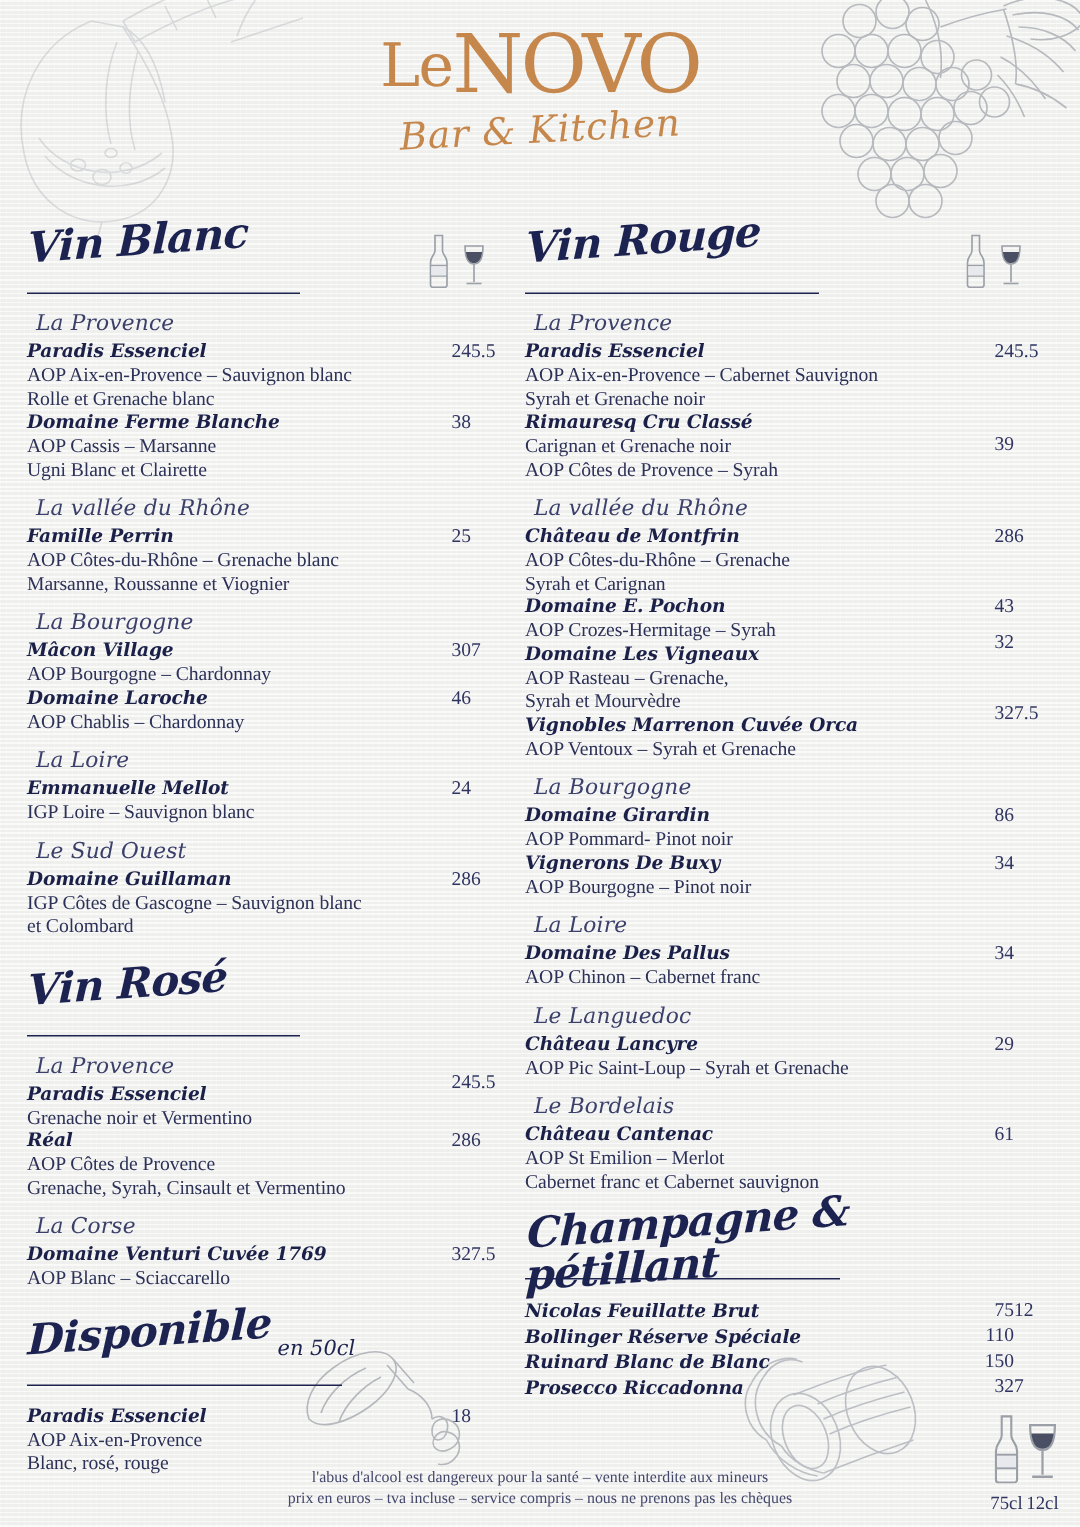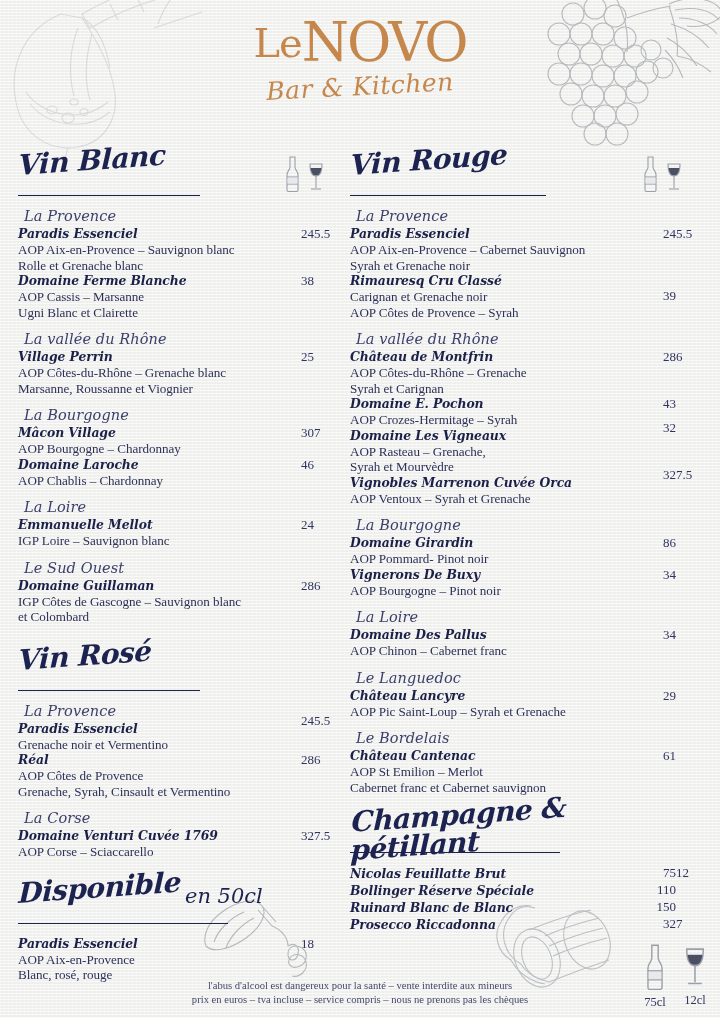--- a/index.html
+++ b/index.html
@@ -95,21 +95,21 @@
     letter-spacing: -0.5px;
     transform: rotate(-4deg) skewX(-6deg);
     transform-origin: left bottom;
     display: inline-block;
     line-height: 1;
   }
   .script-head .script-tail {
     font-family: "DejaVu Serif", serif;
     font-style: italic;
     font-weight: 400;
-    font-size: 21px;
+    font-size: 14px;
     color: #1d2350;
     display: inline-block;
     transform: none;
     letter-spacing: 0;
   }
   .script-head .rule {
     position: absolute;
     left: 0;
     bottom: 0;
     height: 1px;
@@ -200,22 +200,22 @@
     font-family: "Liberation Serif", serif;
     font-size: 10.6px;
     color: #43476c;
     line-height: 13.5px;
   }
   .measure-legend {
     position: absolute;
     right: 14px;
     bottom: 8px;
     display: flex;
-    gap: 18px;
-    align-items: center;
+    gap: 2px;
+    align-items: flex-end;
   }
   .measure-legend .ml-unit {
     text-align: center;
   }
   .measure-legend .ml-label {
     font-family: "Liberation Serif", serif;
     font-size: 12.5px;
     color: #2f3460;
     margin-top: 1px;
   }
@@ -366,21 +366,21 @@
         <div class="item-name">Domaine Ferme Blanche</div>
         <div class="item-desc">AOP Cassis – Marsanne</div>
         <div class="item-desc">Ugni Blanc et Clairette</div>
         <div class="prices">
           <span class="p-bottle">38</span><span class="p-glass"></span>
         </div>
       </div>
 
       <div class="region">La vallée du Rhône</div>
       <div class="item">
-        <div class="item-name">Village Perrin</div>
+        <div class="item-name">Famille Perrin</div>
         <div class="item-desc">AOP Côtes-du-Rhône – Grenache blanc</div>
         <div class="item-desc">Marsanne, Roussanne et Viognier</div>
         <div class="prices">
           <span class="p-bottle">25</span><span class="p-glass"></span>
         </div>
       </div>
 
       <div class="region">La Bourgogne</div>
       <div class="item">
         <div class="item-name">Mâcon Village</div>
@@ -434,21 +434,21 @@
         <div class="item-desc">AOP Côtes de Provence</div>
         <div class="item-desc">Grenache, Syrah, Cinsault et Vermentino</div>
         <div class="prices">
           <span class="p-bottle">28</span><span class="p-glass">6</span>
         </div>
       </div>
 
       <div class="region">La Corse</div>
       <div class="item">
         <div class="item-name">Domaine Venturi Cuvée 1769</div>
-        <div class="item-desc">AOP Corse – Sciaccarello</div>
+        <div class="item-desc">AOP Blanc – Sciaccarello</div>
         <div class="prices">
           <span class="p-bottle">32</span><span class="p-glass">7.5</span>
         </div>
       </div>
 
       <div class="script-head" style="margin-top:20px;">
         <span class="script-text">Disponible</span>
         <span class="script-tail">en 50cl</span>
         <span class="rule rule-w3"></span>
       </div>

